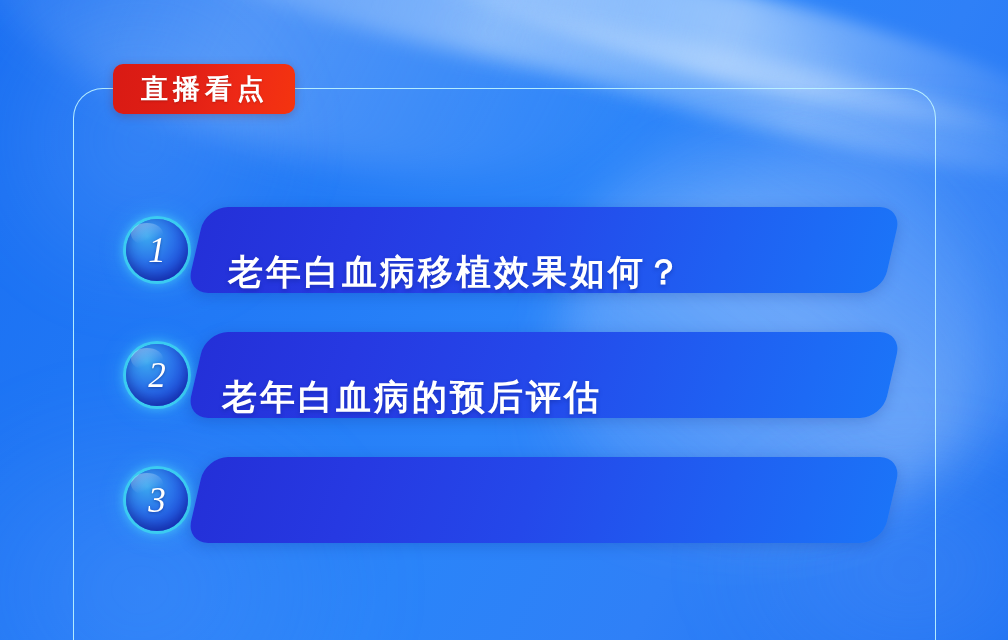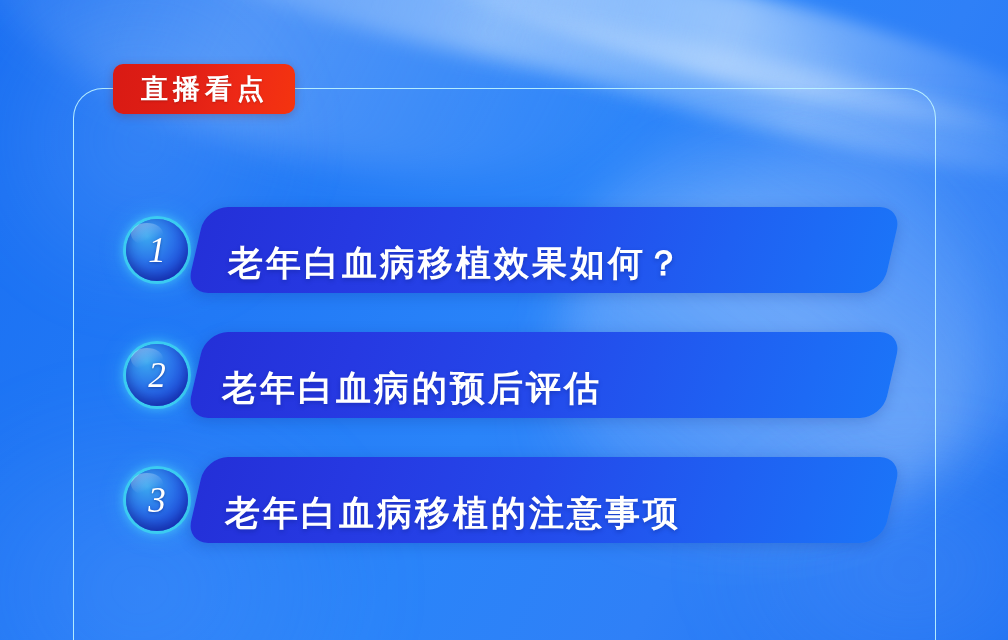--- a/index.html
+++ b/index.html
@@ -132,21 +132,21 @@
     transform:skewX(-13deg);
     background:linear-gradient(96deg, #2430d8 0%, #2639e2 22%, #2448ea 48%, #1f60f2 76%, #1b74f8 100%);
     box-shadow:0 3px 14px rgba(15,35,130,0.22);
   }
   .row.r0 .pill { left:196px; width:696px; }
   .row.r1 .pill { left:196px; width:696px; }
   .row.r2 .pill { left:196px; width:696px; }
 
   .pill-label {
     position:absolute;
-    top:8px; height:96px;
+    top:17px; height:96px;
     display:flex; align-items:center;
     color:#ffffff;
     font-size:35px;
     font-weight:bold;
     letter-spacing:3px;
     white-space:nowrap;
     text-shadow:0 2px 4px rgba(10,30,120,0.35);
   }
   .row.r0 .pill-label { left:228px; }
   .row.r1 .pill-label { left:222px;font-family:Liberation Mono, monospace; }
@@ -189,17 +189,16 @@
       </div>
       <div class="pill"></div>
       <div class="pill-label">老年白血病的预后评估</div>
     </div>
 
     <div class="row r2">
       <div class="num">
         <span class="glyph">3</span>
       </div>
       <div class="pill"></div>
-      <div class="pill-label">老年白血病移植的注意事项</div>
     </div>
 
   </div>
 </div>
 
 </body></html>

